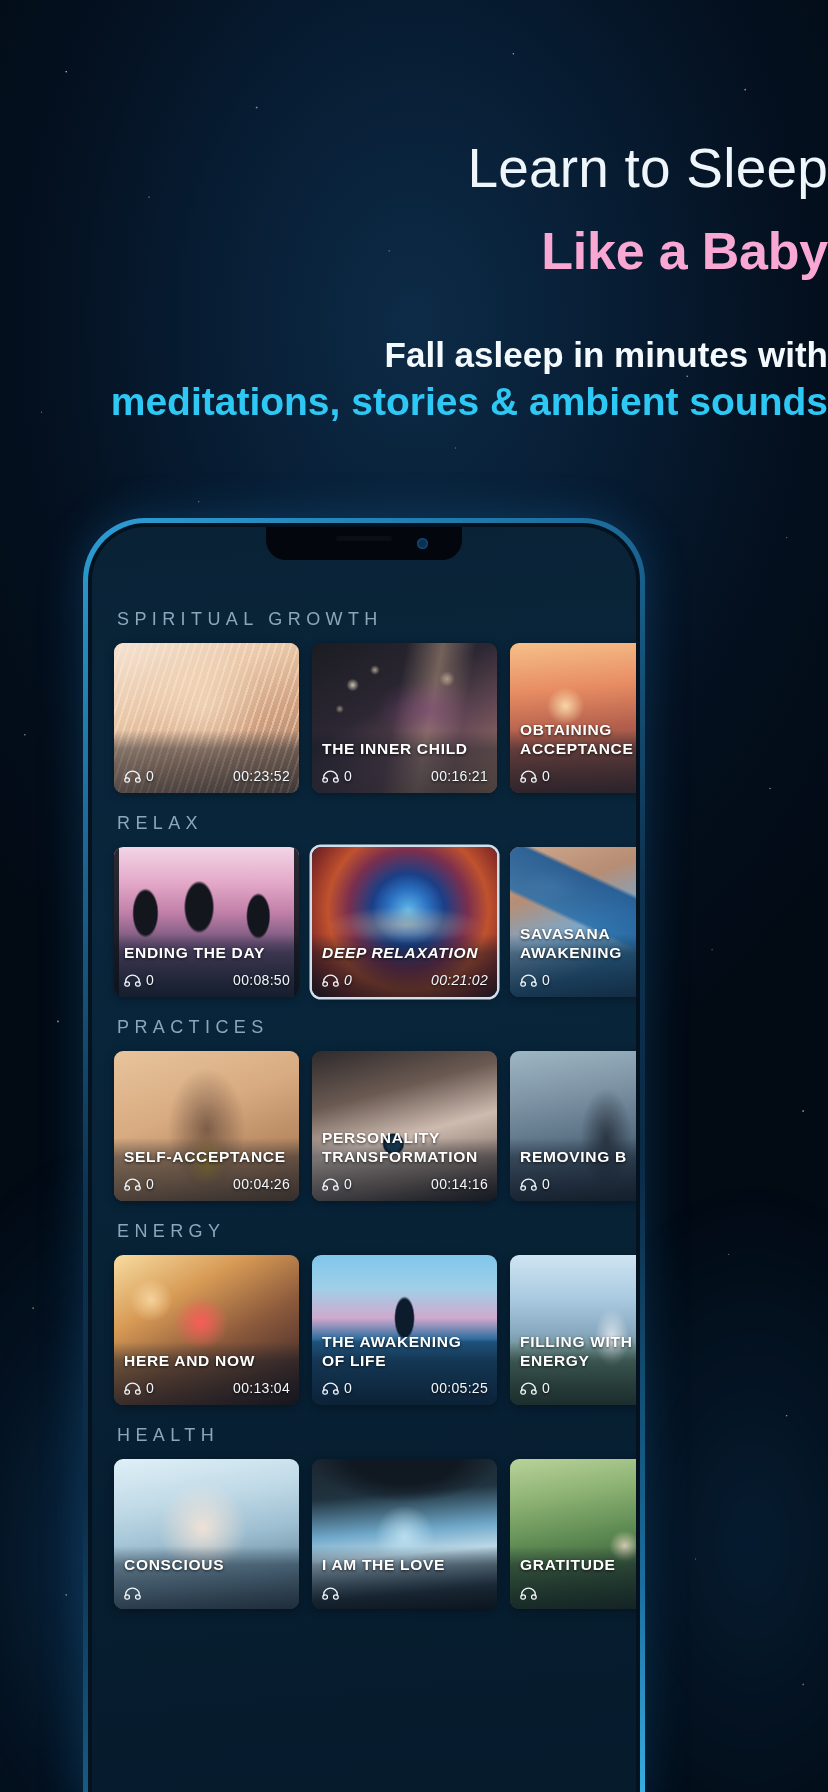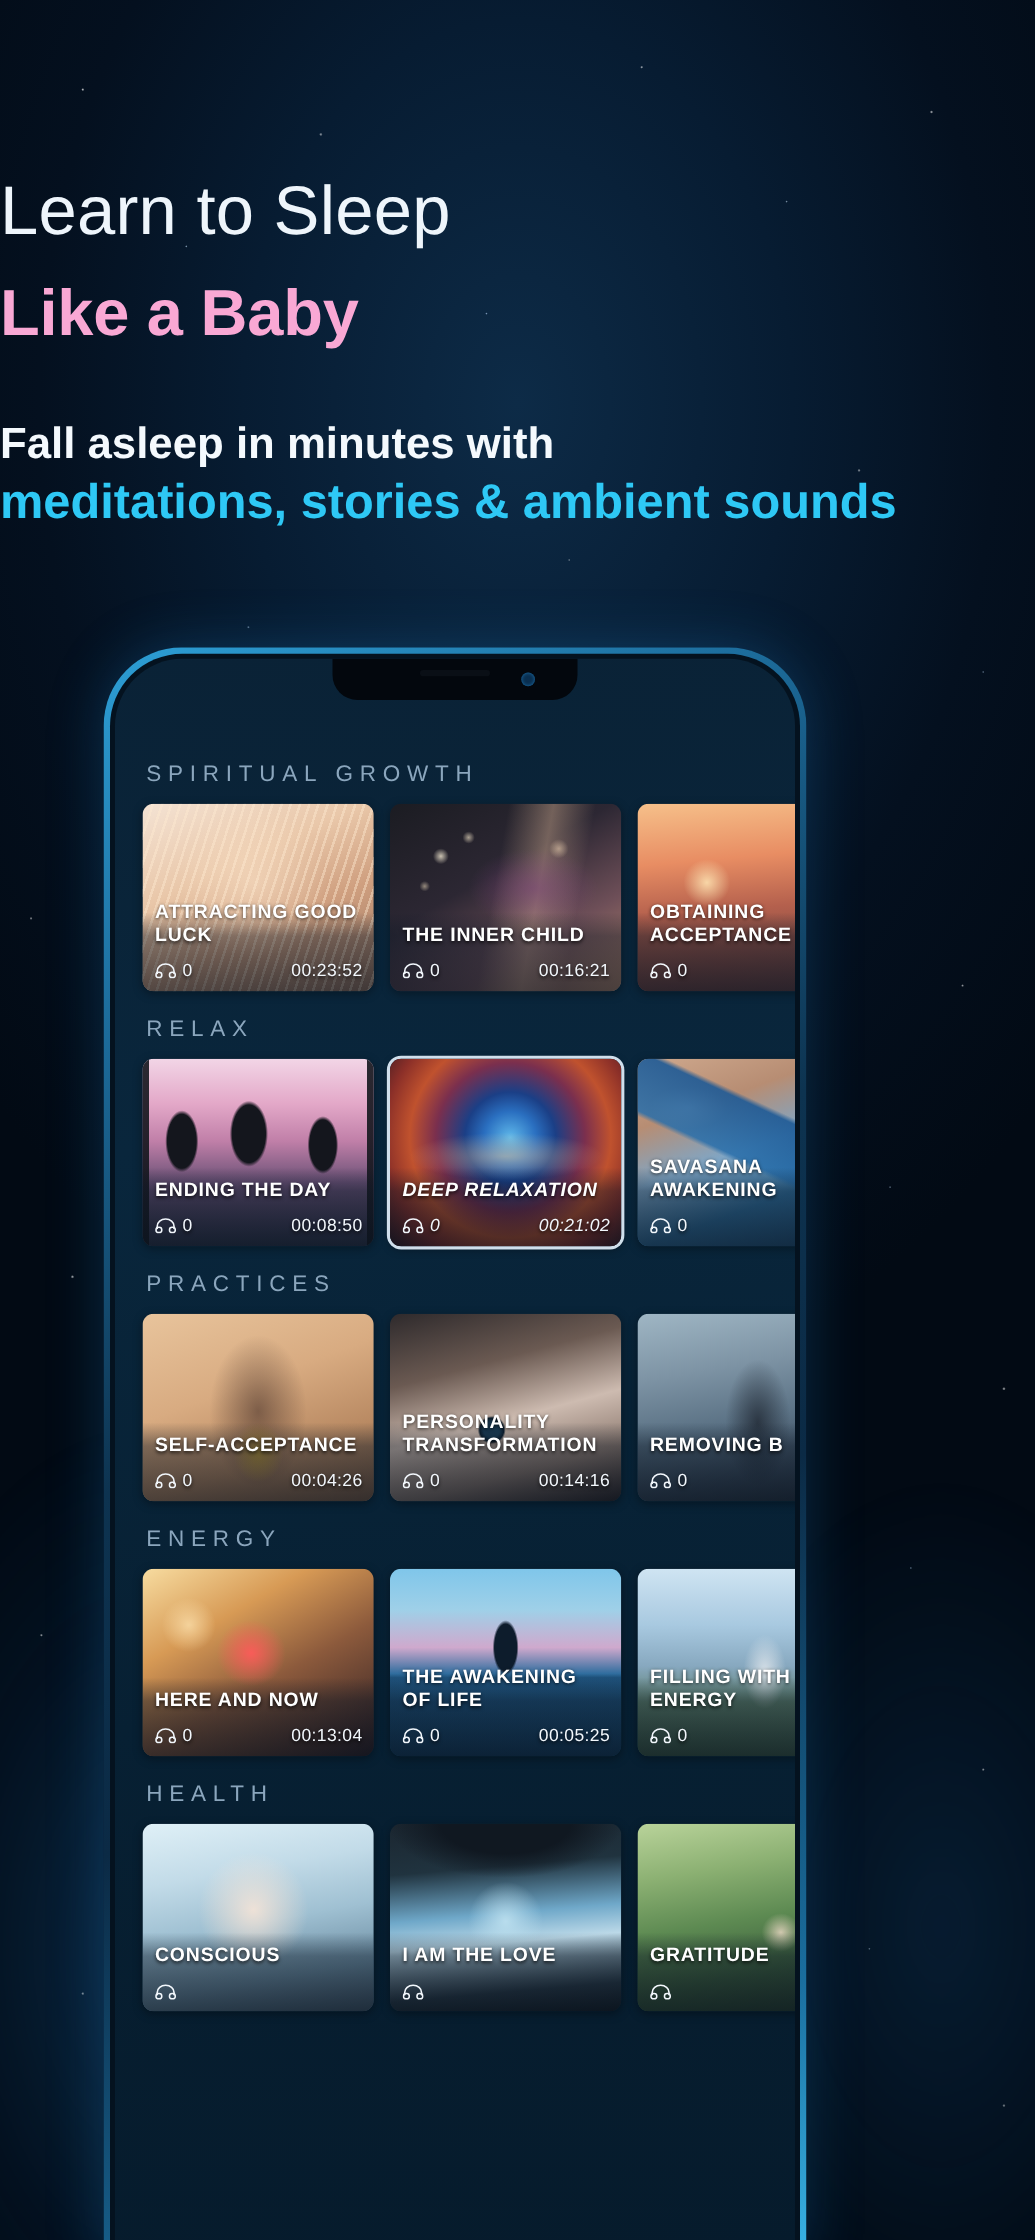--- a/index.html
+++ b/index.html
@@ -56,21 +56,21 @@
     background:radial-gradient(ellipse at center, rgba(30,110,175,.30) 0%, rgba(16,70,120,.12) 45%, transparent 72%);
     filter:blur(6px);
   }
   #bg-glow2{
     position:absolute; right:-16%; bottom:-6%; width:50%; height:40%;
     background:radial-gradient(ellipse at center, rgba(24,92,150,.22) 0%, transparent 70%);
     filter:blur(8px);
   }
 
   
-  #headline { position:absolute; top:0; left:0; right:0; text-align:left; }
+  #headline { position:absolute; top:0; left:0; right:0; text-align:right; }
   .h-line1{
     font-size:55px; font-weight:300; color:#eef5fb; letter-spacing:.2px;
     margin-top:141px; line-height:1.0;
   }
   .h-line2{
     font-size:52px; font-weight:700; color:#f9a8d4; letter-spacing:-.2px;
     margin-top:29px; line-height:1.0;
   }
   .sub1{
     font-size:35px; font-weight:600; color:#f4f9fd; margin-top:58px; line-height:1.12;
@@ -235,21 +235,20 @@
         <div id="notch-spk"></div>
         <div id="notch-cam"></div>
       </div>
       <div id="list">
           <div class="section">
             <div class="sec-title">SPIRITUAL GROWTH</div>
             <div class="row">
               <div class="card">
                 <div class="thumb t1"></div>
                 <div class="shade"></div>
-                <div class="c-title">ATTRACTING GOOD LUCK</div>
                 <div class="meta">
                   <div class="plays">
                     <svg class="hp" width="17" height="13" viewBox="0 0 22 17" fill="none">
                       <path d="M2.2 11.5V9.1C2.2 4.9 6.1 1.6 11 1.6c4.9 0 8.8 3.3 8.8 7.5v2.4" stroke="#f2f7fc" stroke-width="1.7" stroke-linecap="round"></path>
                       <rect x="0.9" y="10.2" width="6.1" height="5.6" rx="2.8" stroke="#f2f7fc" stroke-width="1.6"></rect>
                       <rect x="15" y="10.2" width="6.1" height="5.6" rx="2.8" stroke="#f2f7fc" stroke-width="1.6"></rect>
                     </svg>
                     <span>0</span>
                   </div>
                   <div class="dur">00:23:52</div>

